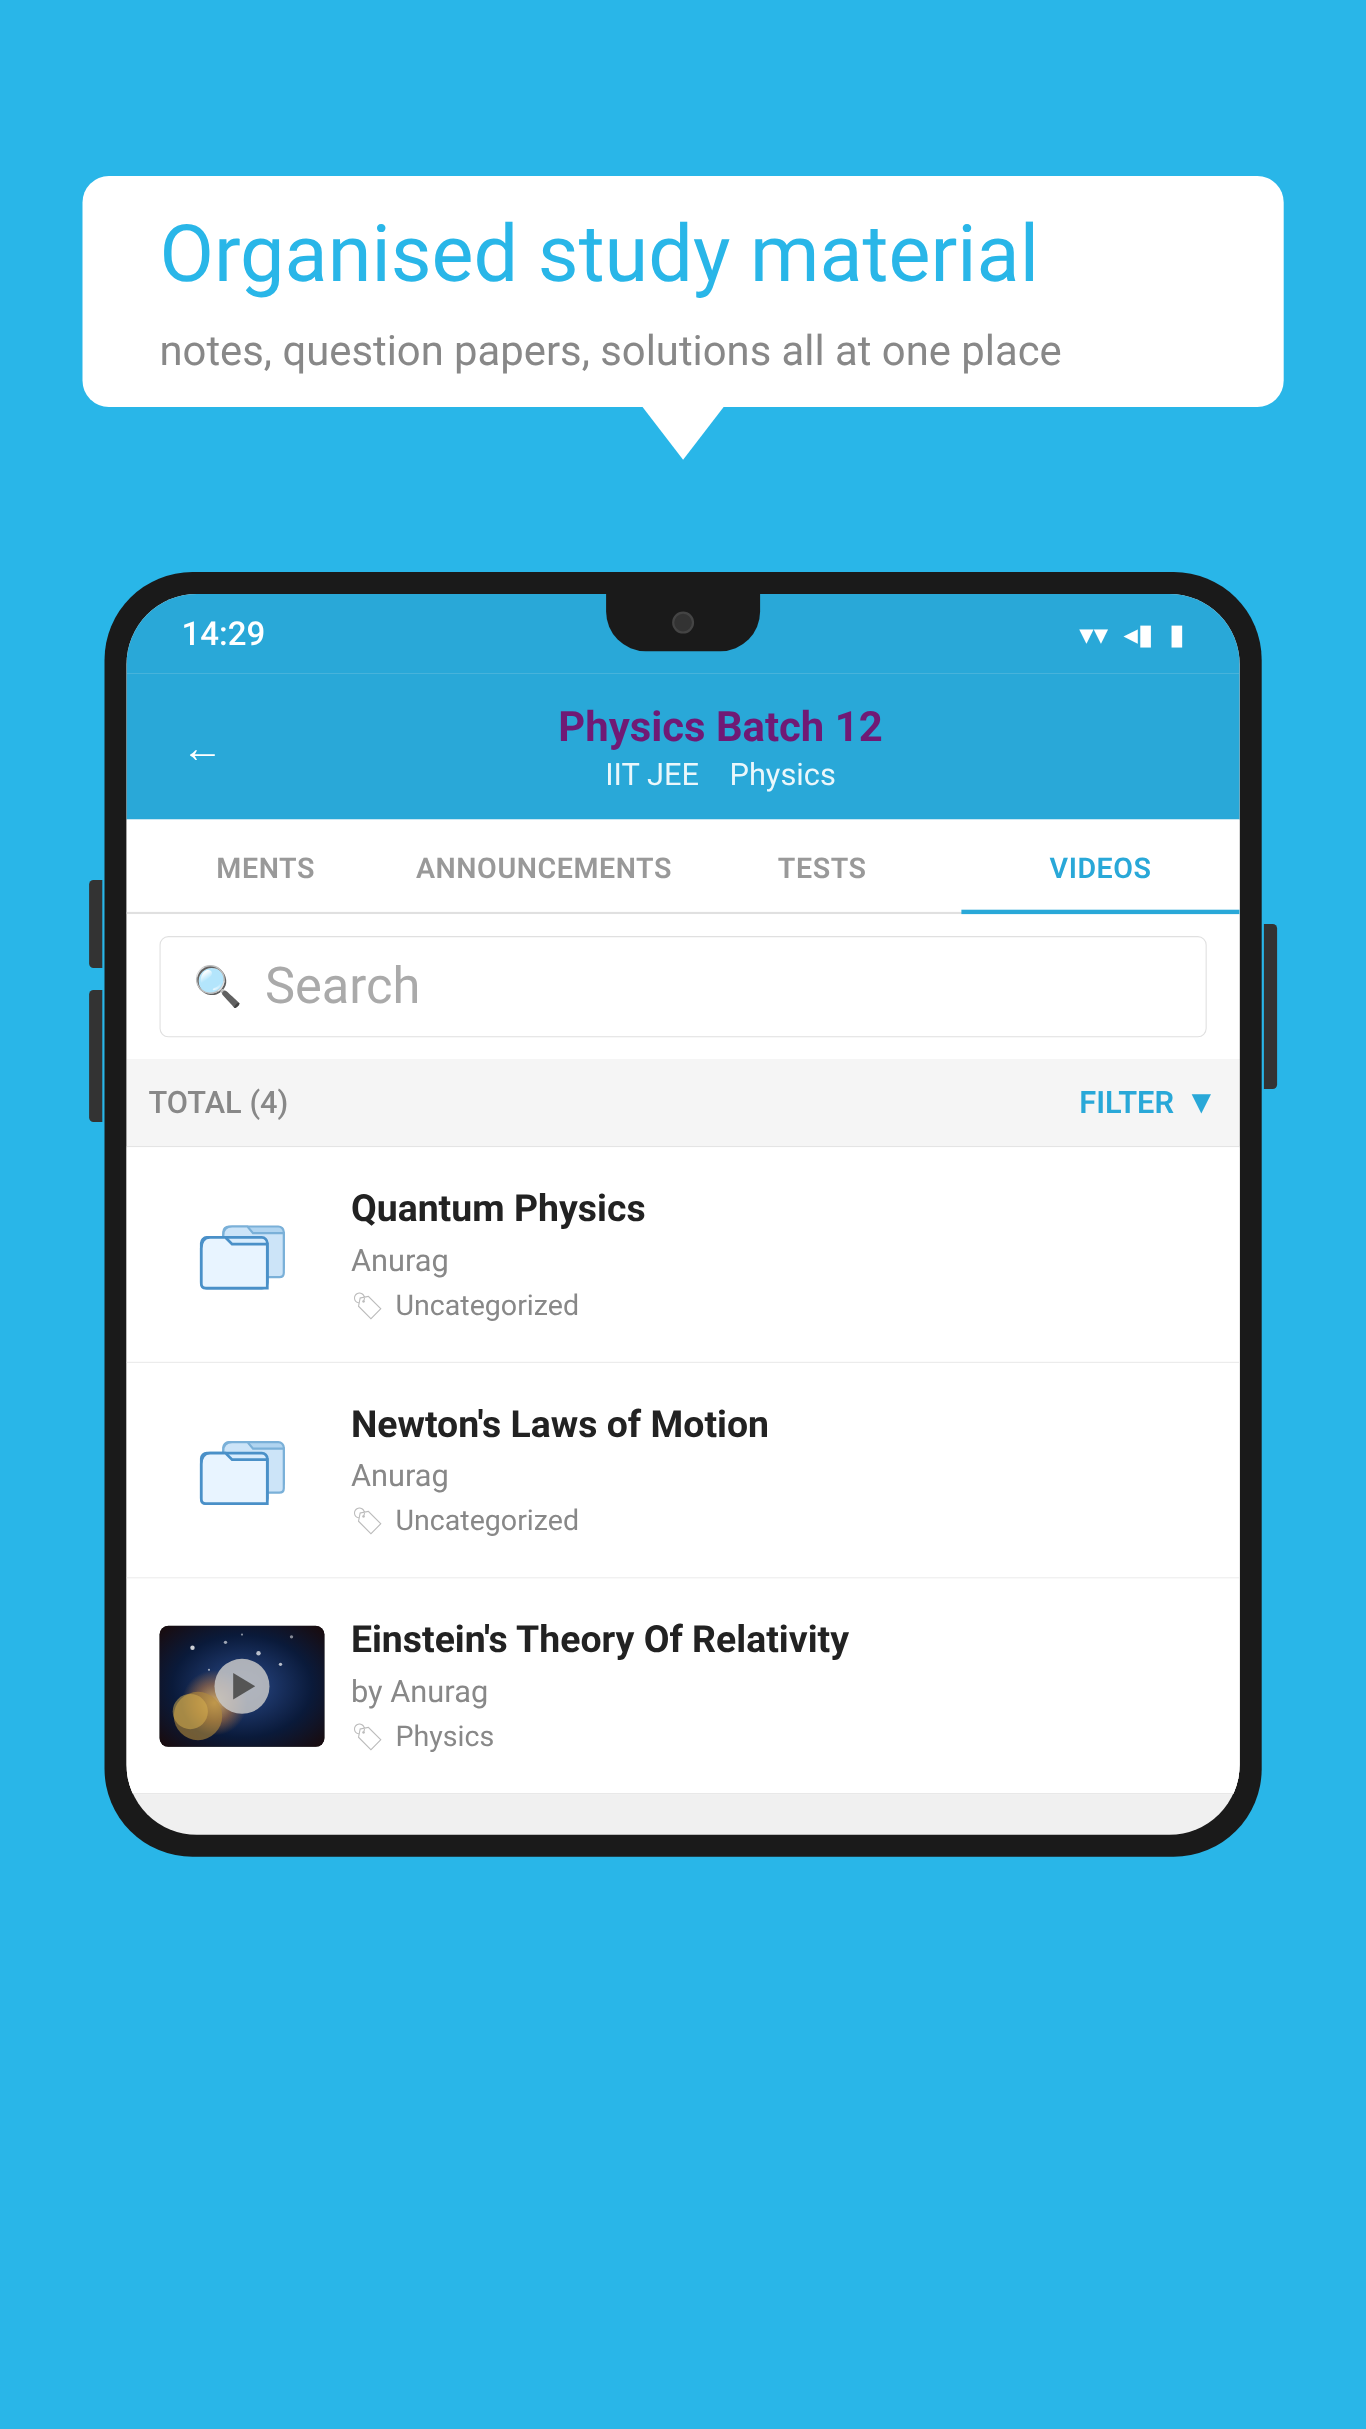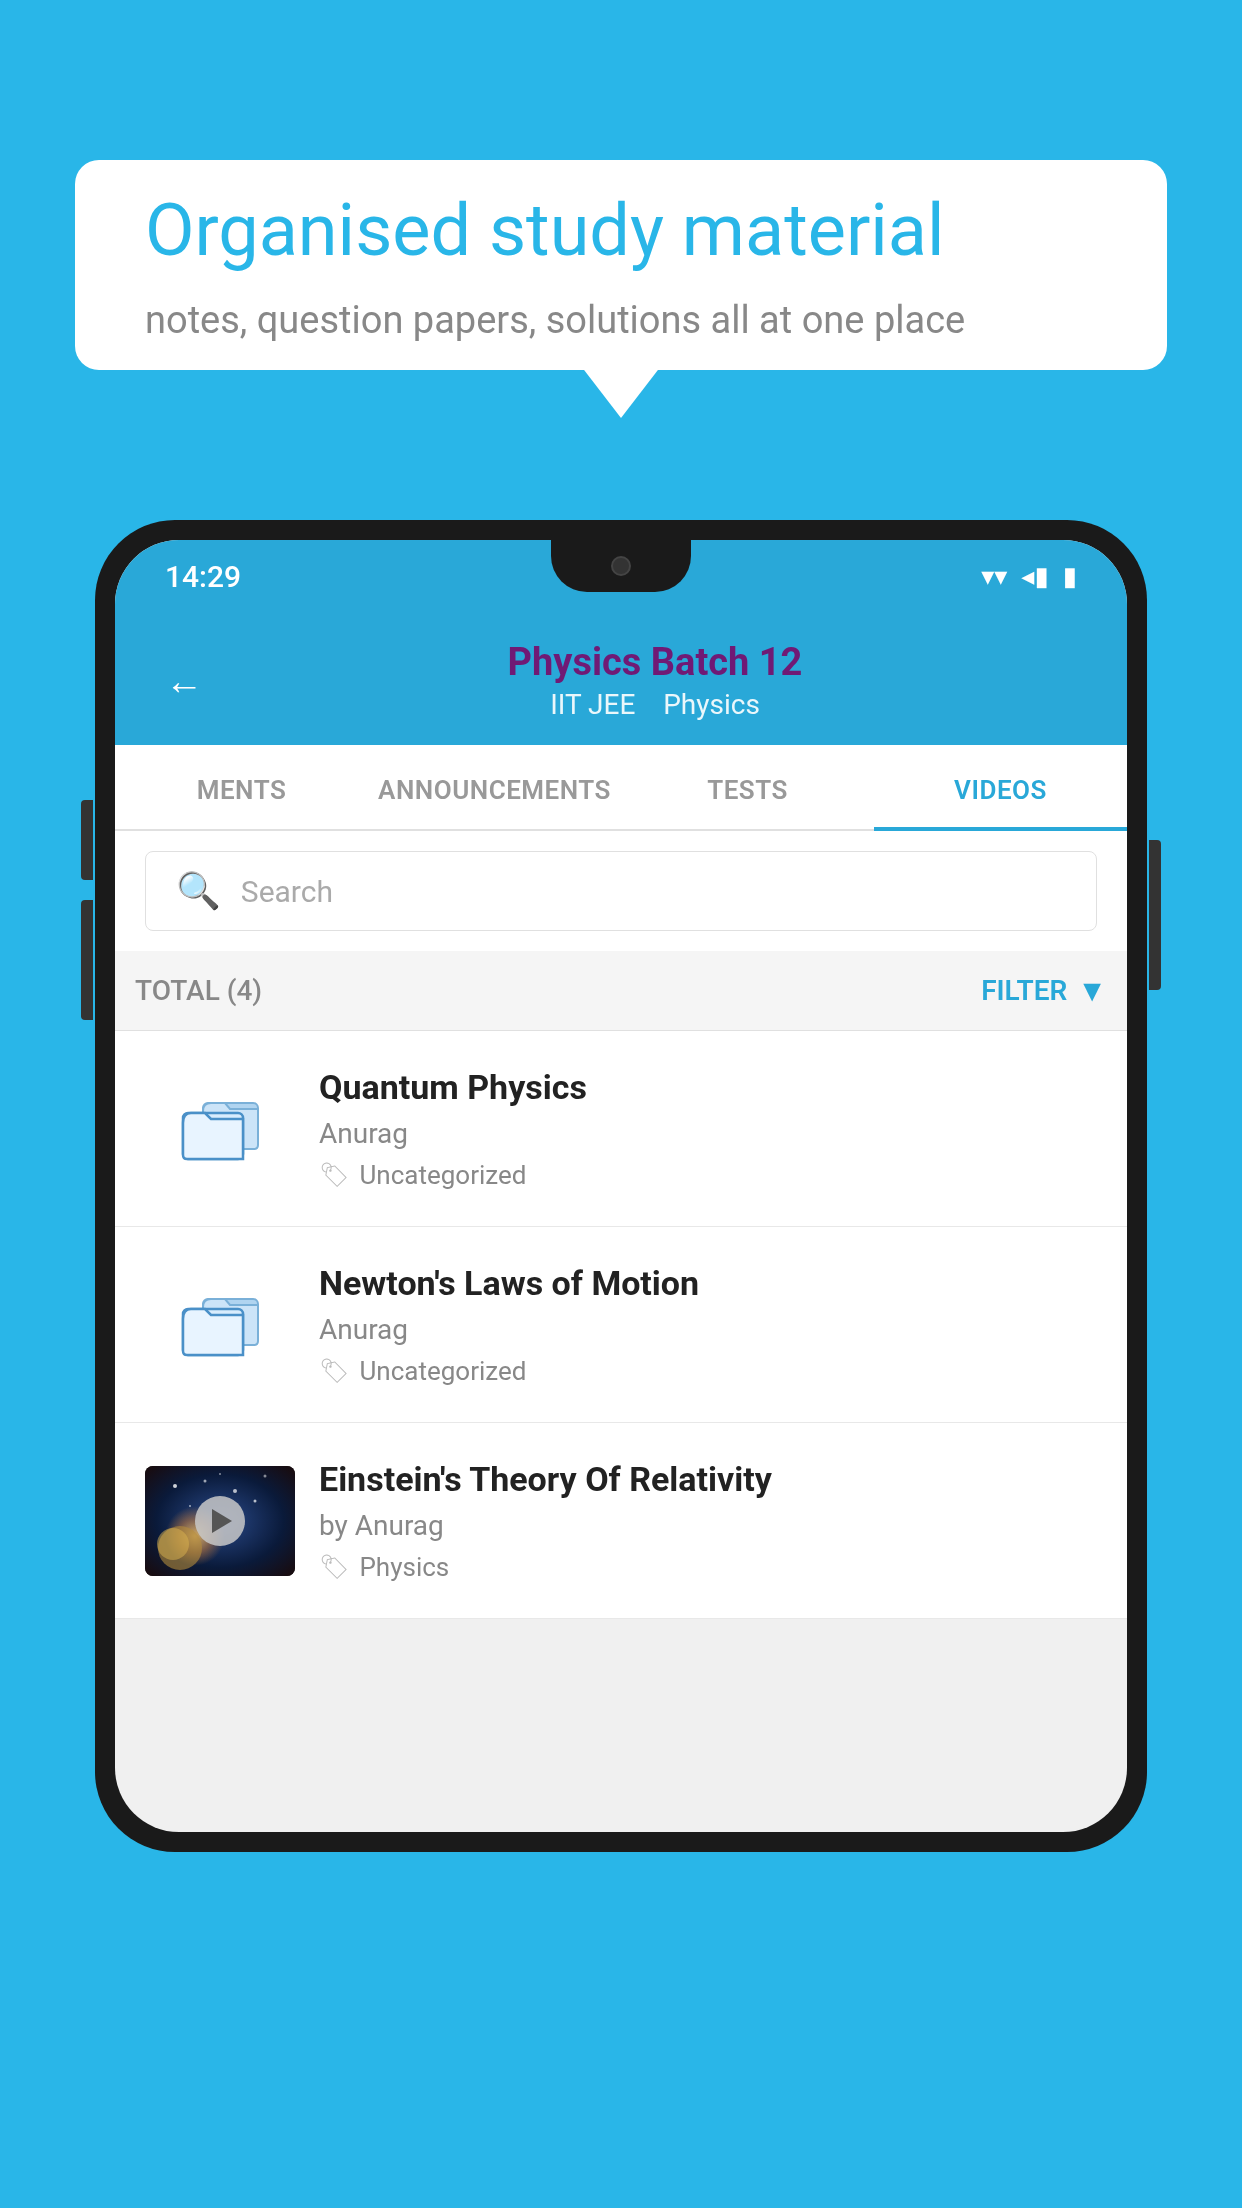--- a/index.html
+++ b/index.html
@@ -59,21 +59,21 @@
       right: 95px;
       bottom: 0;
     }
 
     .phone-outer {
       background: #1a1a1a;
       border-radius: 80px;
       padding: 20px;
       position: relative;
       width: 100%;
-      height: 1332px;
+      height: 1168px;
     }
 
     .phone-side-button-left {
       position: absolute;
       left: -14px;
       top: 280px;
       width: 12px;
       height: 80px;
       background: #333;
       border-radius: 4px 0 0 4px;
@@ -228,21 +228,21 @@
       background: white;
       border: 1.5px solid #e0e0e0;
       border-radius: 8px;
       display: flex;
       align-items: center;
       padding: 18px 30px;
       gap: 20px;
     }
 
     .search-placeholder-text {
-      font-size: 30px;
+      font-size: 46px;
       color: #aaa;
     }
 
     
     .filter-row {
       background: #f5f5f5;
       display: flex;
       align-items: center;
       justify-content: space-between;
       padding: 22px 20px;

